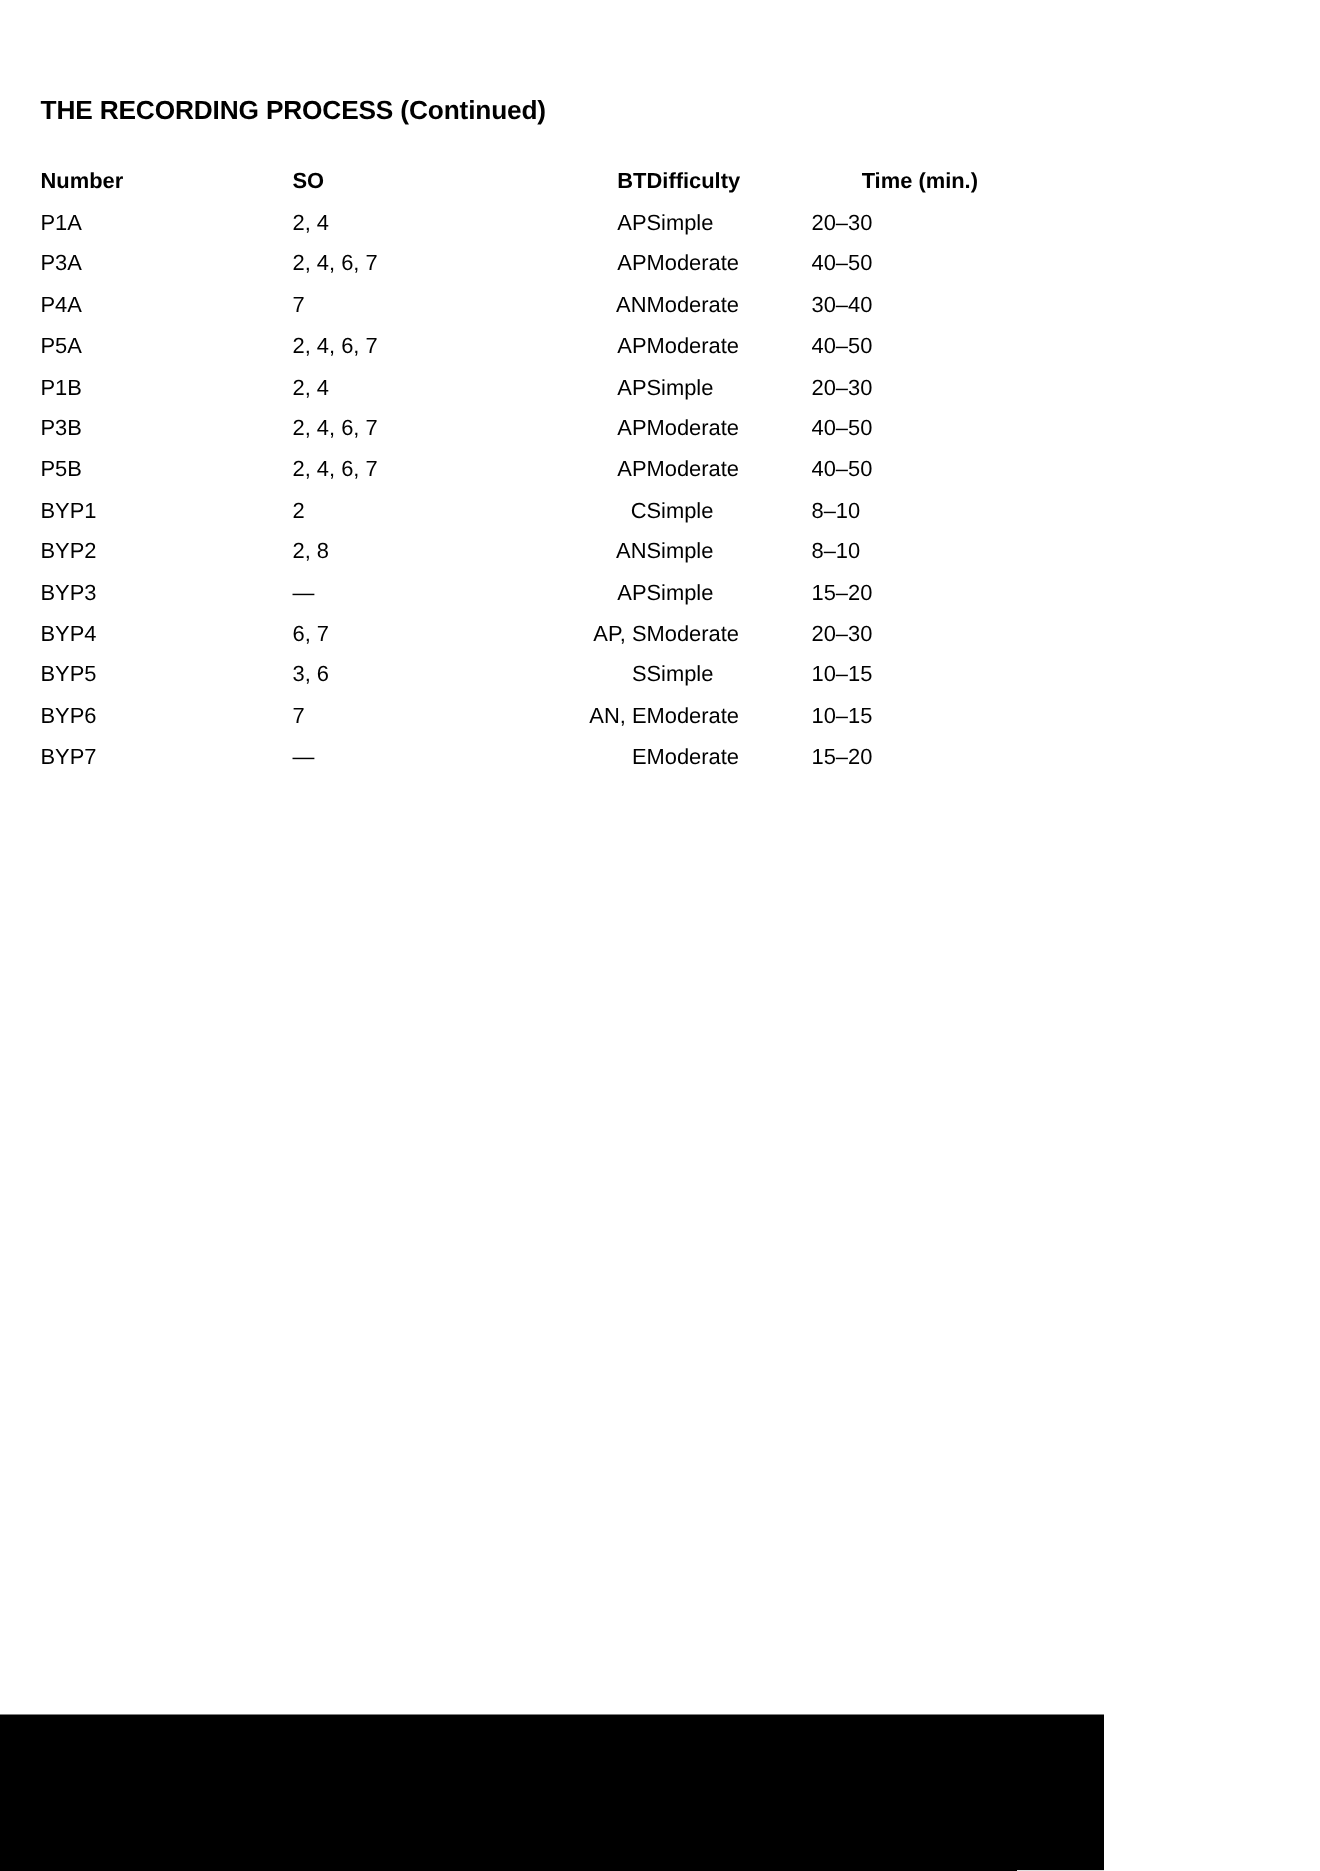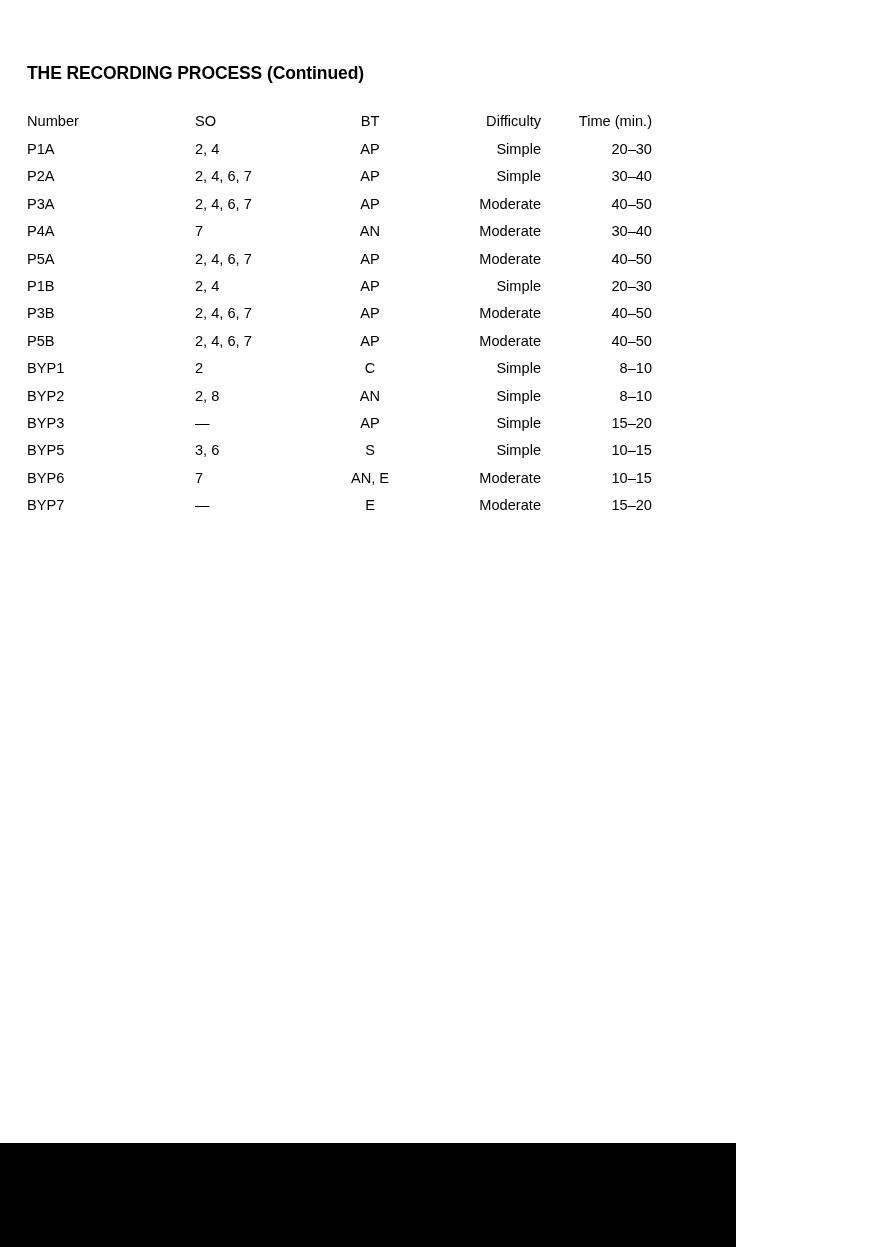--- a/index.html
+++ b/index.html
@@ -50,29 +50,29 @@
   .assignment-table td {
     padding: 0;
     border: 0;
     height: 27.4px;
     line-height: 27.4px;
     vertical-align: middle;
     white-space: nowrap;
     font-weight: normal;
   }
   .assignment-table thead th {
-    font-weight: normal;
+    font-weight: bold;
     height: 29px;
     line-height: 29px;
   }
   .col-number { text-align: left; }
   .col-so     { text-align: left; }
-  .col-bt     { text-align: center; }
-  .col-diff   { text-align: right; }
-  .col-time   { text-align: right; padding-right: 0; }
+  .col-bt     { text-align: right; }
+  .col-diff   { text-align: left; }
+  .col-time   { text-align: left; padding-right: 0; }
 
   thead .col-time { text-align: right; }
 
   .footer-bar {
     position: absolute;
     left: 0;
     top: 1143px;
     width: 880px;
     height: 104px;
     background: #000000;
@@ -104,27 +104,20 @@
     </thead>
     <tbody id="table-body">
         <tr>
           <td class="col-number">P1A</td>
           <td class="col-so">2, 4</td>
           <td class="col-bt">AP</td>
           <td class="col-diff">Simple</td>
           <td class="col-time">20–30</td>
         </tr>
         <tr>
-          <td class="col-number">P2A</td>
-          <td class="col-so">2, 4, 6, 7</td>
-          <td class="col-bt">AP</td>
-          <td class="col-diff">Simple</td>
-          <td class="col-time">30–40</td>
-        </tr>
-        <tr>
           <td class="col-number">P3A</td>
           <td class="col-so">2, 4, 6, 7</td>
           <td class="col-bt">AP</td>
           <td class="col-diff">Moderate</td>
           <td class="col-time">40–50</td>
         </tr>
         <tr>
           <td class="col-number">P4A</td>
           <td class="col-so">7</td>
           <td class="col-bt">AN</td>
@@ -174,20 +167,27 @@
           <td class="col-time">8–10</td>
         </tr>
         <tr>
           <td class="col-number">BYP3</td>
           <td class="col-so">—</td>
           <td class="col-bt">AP</td>
           <td class="col-diff">Simple</td>
           <td class="col-time">15–20</td>
         </tr>
         <tr>
+          <td class="col-number">BYP4</td>
+          <td class="col-so">6, 7</td>
+          <td class="col-bt">AP, S</td>
+          <td class="col-diff">Moderate</td>
+          <td class="col-time">20–30</td>
+        </tr>
+        <tr>
           <td class="col-number">BYP5</td>
           <td class="col-so">3, 6</td>
           <td class="col-bt">S</td>
           <td class="col-diff">Simple</td>
           <td class="col-time">10–15</td>
         </tr>
         <tr>
           <td class="col-number">BYP6</td>
           <td class="col-so">7</td>
           <td class="col-bt">AN, E</td>

